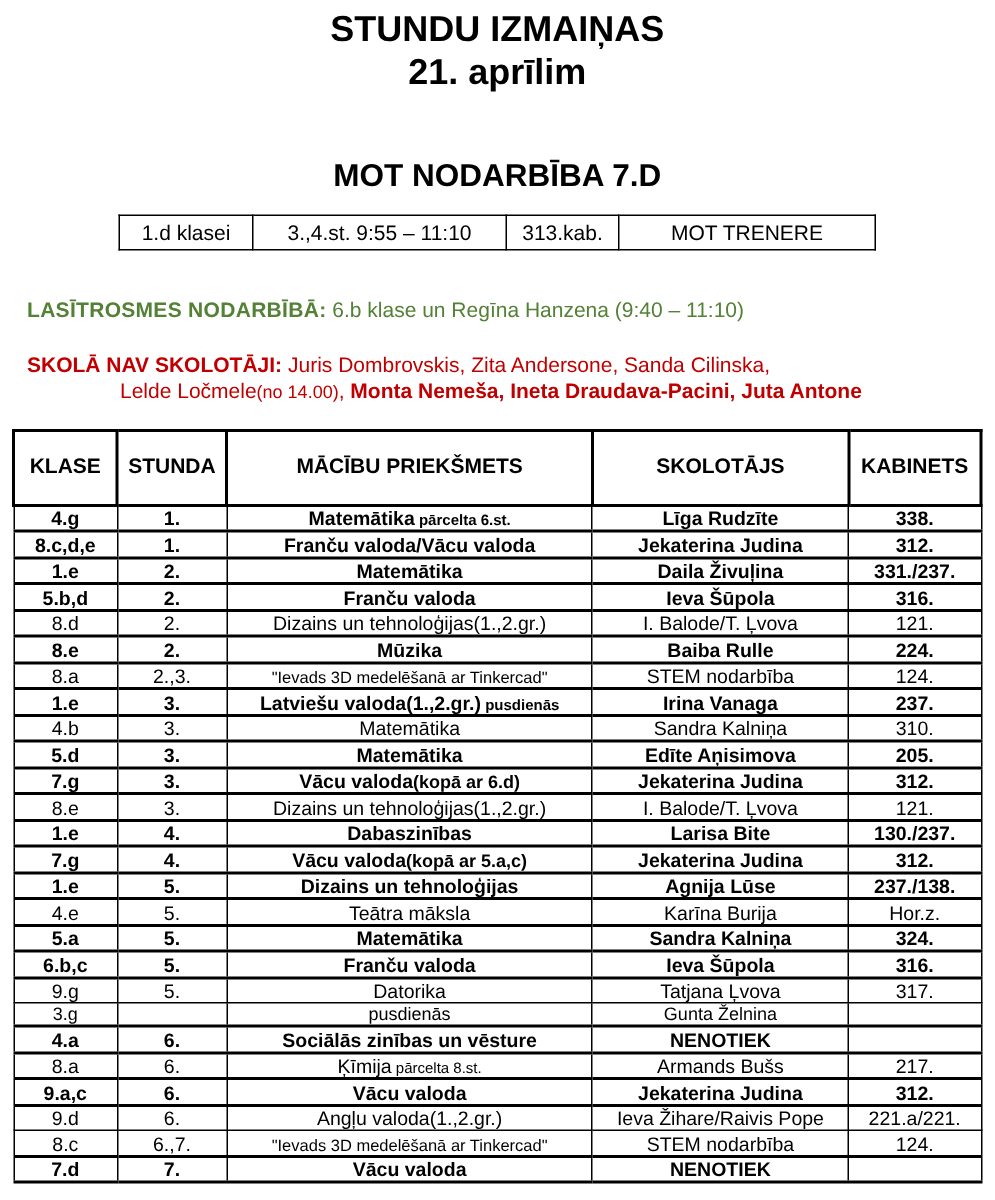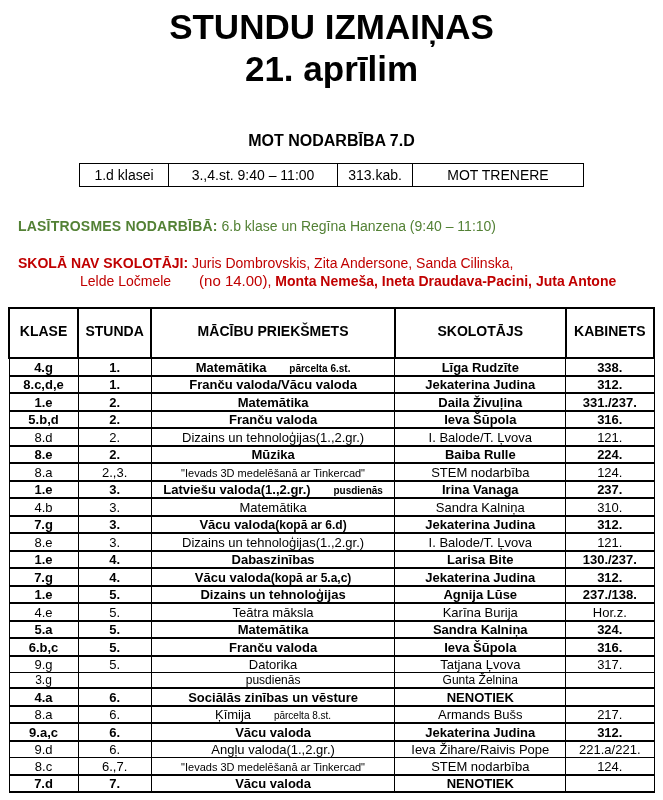--- a/index.html
+++ b/index.html
@@ -7,29 +7,29 @@
     width:663px;
     font-family:"Liberation Sans", sans-serif;
     color:#000;
     -webkit-font-smoothing:antialiased;
   }
   .page { width:663px; box-sizing:border-box; padding:4px 8px 6px 8px; }
 
   .doc-title {
     text-align:center;
     font-weight:bold;
-    font-size:35px;
+    font-size:24px;
     line-height:1.2;
     margin:2px 0 0 0;
   }
 
   .mot-heading {
     text-align:center;
     font-weight:bold;
-    font-size:16px;
+    font-size:21px;
     margin:42px 0 0 0;
   }
 
   table { border-collapse:collapse; }
 
   .mot-table { margin:13px auto 0 auto; table-layout:fixed; }
   .mot-table td {
     border:1.5px solid #000;
     text-align:center;
     font-size:14px;
@@ -37,21 +37,21 @@
     white-space:nowrap;
     overflow:hidden;
   }
   .mot-c0 { width:80px; } .mot-c1 { width:160px; } .mot-c2 { width:66px; } .mot-c3 { width:162px; }
 
   .notice-green { font-size:14px; margin:31px 0 0 10px; }
   .notice-green b { letter-spacing:0.2px; }
 
   .notice-red { font-size:14px; line-height:1.22; margin:21px 0 0 10px; }
   .notice-red .indent { margin-left:62px; }
-  .small-inline { font-size:15px;margin-left:28px; }
+  .small-inline { font-size:12px; }
 
   .main-table { width:647px; table-layout:fixed; margin-top:17px; }
   .main-table th, .main-table td {
     border:1.5px solid #000;
     text-align:center;
     padding:0 2px;
     overflow:hidden;
     white-space:nowrap;
   }
   .main-table thead th {
@@ -61,37 +61,37 @@
     padding-bottom:18px;
     border-width:2px;
   }
   .main-table td { font-size:13px; height:15.5px; }
   .c-klase { width:68px; } .c-stunda { width:72px; } .c-subject { width:240px; }
   .c-teacher { width:168px; } .c-kab { width:87px; }
 
   tr.bold td { font-weight:bold; border-top-width:2.2px; border-bottom-width:2.2px; }
   tr.small-row td { font-size:12px; height:11px; }
   .subject-small { font-size:11px; }
-  .note-small { font-size:10px;padding-left:20px; }
+  .note-small { font-size:10px; }
   .note-plain { font-weight:bold; font-size:12px; }
 </style>
 </head>
 <body>
 
 <div class="page">
 
   <h1 class="doc-title"><span>STUNDU IZMAIŅAS</span><br><span>21. aprīlim</span></h1>
 
   <div class="mot-heading">MOT NODARBĪBA 7.D</div>
 
   <table class="mot-table">
     <tbody>
         <tr>
       <td class="mot-c0">1.d klasei</td>
-      <td class="mot-c1">3.,4.st. 9:40 – 11:00</td>
+      <td class="mot-c1">3.,4.st. 9:55 – 11:10</td>
       <td class="mot-c2">313.kab.</td>
       <td class="mot-c3">MOT TRENERE</td>
     </tr>
   </tbody>
     </table>
 
   <div class="notice-green" style="color: rgb(83, 129, 53);">
     <b>LASĪTROSMES NODARBĪBĀ:</b>
     <span>6.b klase un Regīna Hanzena (9:40 – 11:10)</span>
   </div>
@@ -179,20 +179,27 @@
           <td>237.</td>
         </tr>
         <tr>
           <td>4.b</td>
           <td>3.</td>
           <td><span>Matemātika</span></td>
           <td>Sandra Kalniņa</td>
           <td>310.</td>
         </tr>
         <tr class="bold">
+          <td>5.d</td>
+          <td>3.</td>
+          <td><span>Matemātika</span></td>
+          <td>Edīte Aņisimova</td>
+          <td>205.</td>
+        </tr>
+        <tr class="bold">
           <td>7.g</td>
           <td>3.</td>
           <td><span>Vācu valoda</span><span class="note-plain">(kopā ar 6.d)</span></td>
           <td>Jekaterina Judina</td>
           <td>312.</td>
         </tr>
         <tr>
           <td>8.e</td>
           <td>3.</td>
           <td><span>Dizains un tehnoloģijas(1.,2.gr.)</span></td>

